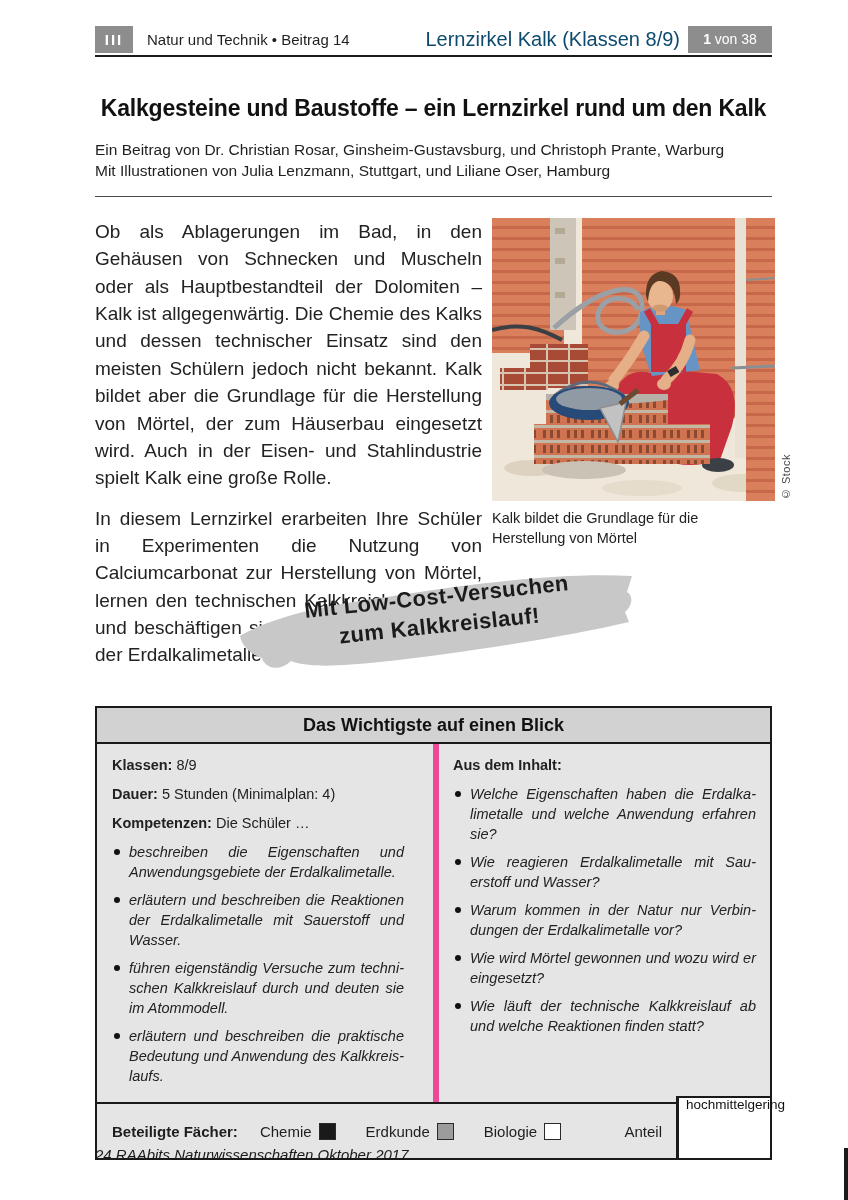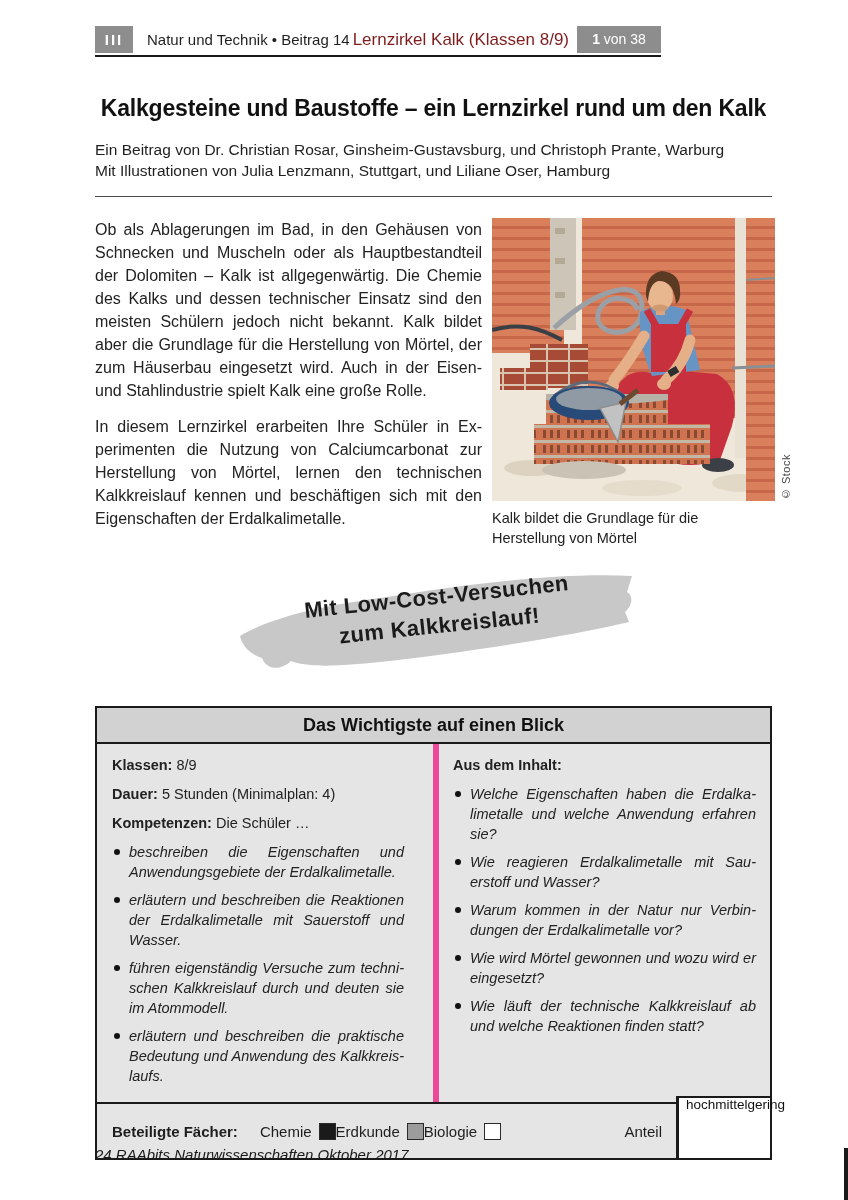--- a/index.html
+++ b/index.html
@@ -1,39 +1,39 @@
 <!DOCTYPE html>
 <html lang="de"><head>
 <meta charset="utf-8">
 <style>
   * { margin:0; padding:0; box-sizing:border-box; }
   html,body { background:#ffffff; }
   body { font-family:"Liberation Sans","DejaVu Sans",sans-serif; color:#1e1e1e; }
   .page { position:relative; width:848px; height:1200px; background:#fff; overflow:hidden; }
 
   
-  .header { position:absolute; top:27px; left:95px; width:566px; height:30px;
+  .header { position:absolute; top:27px; left:95px; width:677px; height:30px;
             display:flex; align-items:center; border-bottom:2px solid #1a1a1a; padding-bottom:3px; }
   .badge { background:#8d8d8d; color:#fff; font-weight:bold; text-align:center; }
   .badge.section { width:38px; height:27px; line-height:27px; font-size:15px; letter-spacing:2px; }
   .header-left-text { margin-left:14px; font-size:15px; color:#1f1f1f; }
   .header-right { margin-left:auto; display:flex; align-items:center; gap:8px; }
-  .header-right-text { font-size:17px; color:#7f1d1d; }
+  .header-right-text { font-size:20px; color:#0c4a6e; }
   .badge.page-num { width:84px; height:27px; line-height:27px; font-size:14px; font-weight:normal; }
   .badge.page-num b { font-weight:bold; }
 
   
   .doc-title { position:absolute; top:95px; left:95px; width:677px; text-align:center;
                font-size:23px; font-weight:bold; color:#111; letter-spacing:-0.2px; }
   .byline { position:absolute; top:140px; left:95px; width:677px; font-size:15.5px;
             line-height:1.35; color:#1f1f1f; }
   .rule { position:absolute; top:196px; left:95px; width:677px; border-top:1.5px solid #4a4a4a; }
 
   
-  .intro { position:absolute; top:218px; left:95px; width:387px; font-size:16px;
+  .intro { position:absolute; top:218px; left:95px; width:387px; font-size:19px;
            line-height:1.44; text-align:justify; color:#222; hyphens:auto; }
   .intro p + p { margin-top:13px; }
   .figure { position:absolute; top:218px; left:492px; width:283px; }
   .photo { width:283px; height:283px; display:block; }
   .fig-caption { margin-top:8px; font-size:14.5px; line-height:1.35; color:#222; }
   .fig-credit { position:absolute; right:-17px; bottom:48px; writing-mode:vertical-rl;
                 transform:rotate(180deg); font-size:11px; color:#444; letter-spacing:0.5px; }
 
   
   .ribbon { position:absolute; top:566px; left:228px; width:420px; height:118px; }
@@ -56,21 +56,21 @@
   .obox-heading { font-weight:bold; margin-bottom:9px; text-align:left; }
   .bullets { list-style:none; }
   .bullet-item { display:flex; margin-bottom:8px;font-style:italic; }
   .bullet-item .dot { flex:0 0 6px; width:6px; height:6px; border-radius:50%; background:#111;
                       margin:7px 9px 0 2px; }
   .bullet-item .btext { flex:1; }
 
   .obox-footer { position:relative; border-top:2px solid #1a1a1a; height:56px;
                  display:flex; align-items:center; padding-left:15px; font-size:15px; }
   .foot-label { font-weight:bold; margin-right:22px; }
-  .subjects { display:flex; align-items:center; }
+  .subjects { display:flex; align-items:center; gap:30px; }
   .subject { display:flex; align-items:center; gap:7px; }
   .swatch { width:17px; height:17px; border:1.5px solid #2a2a2a; display:inline-block; }
   .anteil { margin-left:auto; margin-right:108px; }
   .legend { position:absolute; right:-2px; bottom:-2px; height:64px; width:96px;
             background:#fff; border:2px solid #1a1a1a; display:flex; }
   .legend-swatches { width:26px; display:flex; flex-direction:column; border-right:1.5px solid #1a1a1a; }
   .legend-swatches .lsw { flex:1; border-bottom:1.5px solid #1a1a1a; }
   .legend-swatches .lsw:last-child { border-bottom:none; }
   .legend-labels { flex:1; display:flex; flex-direction:row; justify-content:space-around;
                    padding-left:7px; font-size:13.5px; line-height:1; color:#111; }

